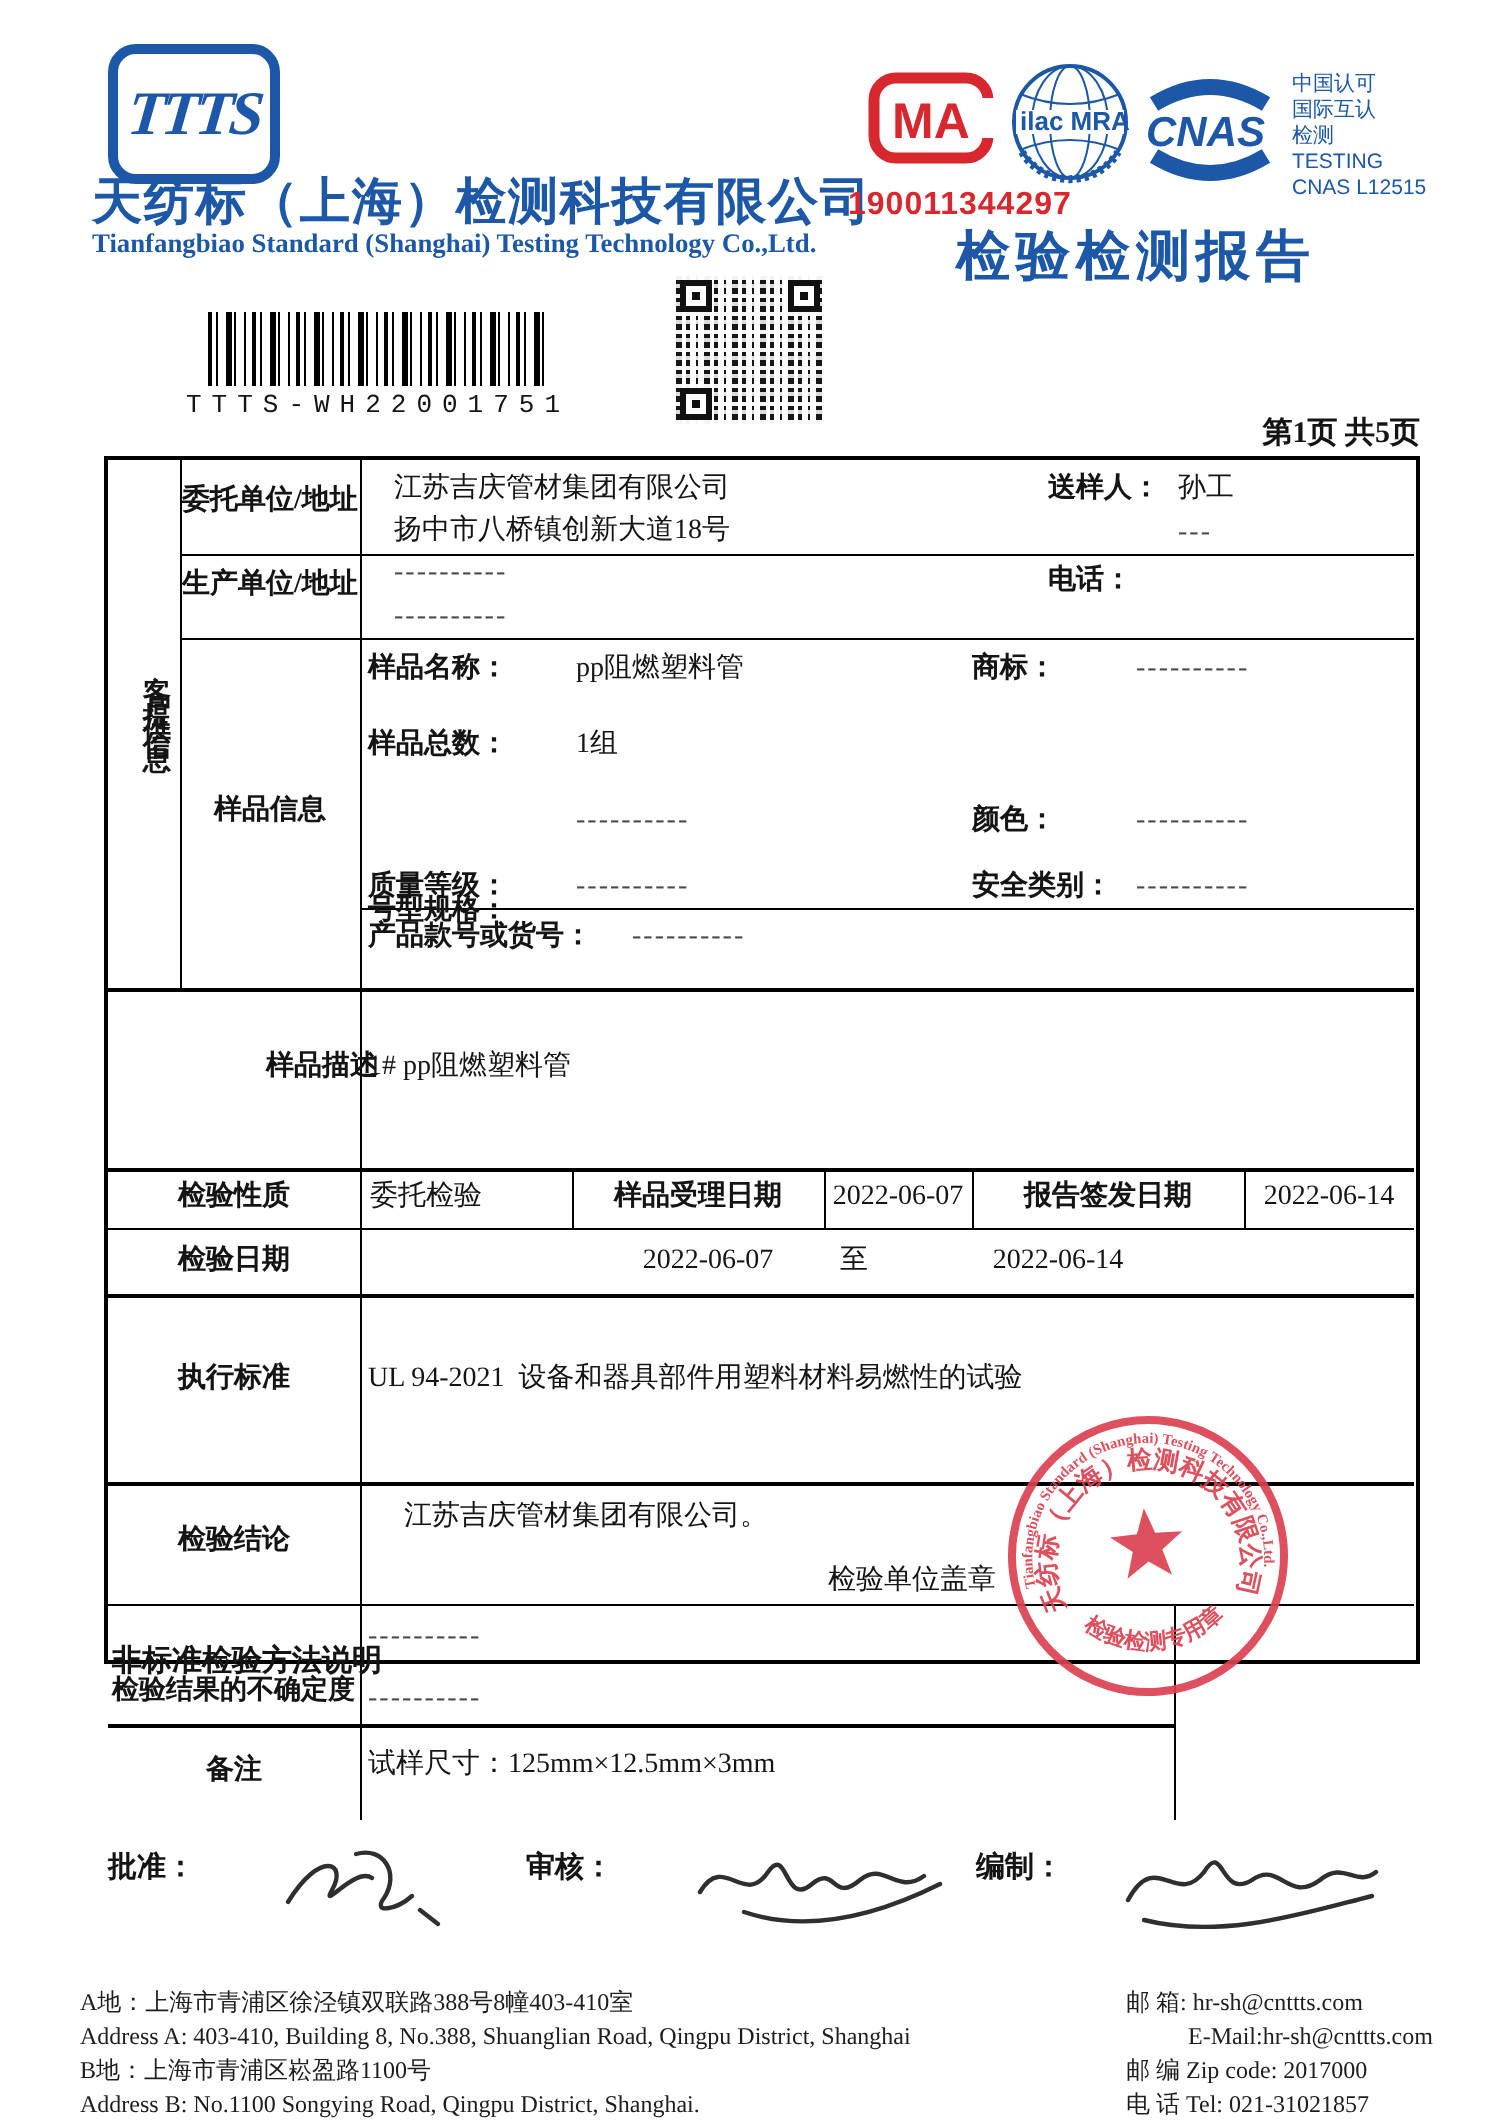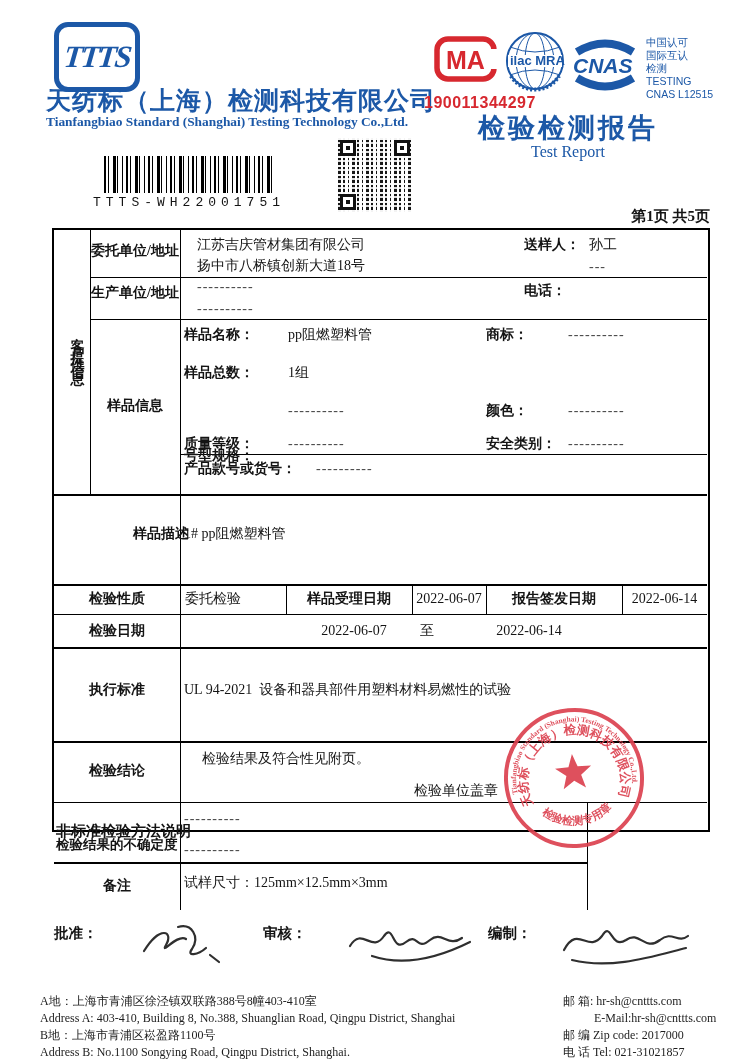--- a/index.html
+++ b/index.html
@@ -87,21 +87,20 @@
   </svg>
   <div class="cnas-caption">
     <div>中国认可</div>
     <div>国际互认</div>
     <div>检测</div>
     <div>TESTING</div>
     <div>CNAS L12515</div>
   </div>
 
   <div class="title-cn">检验检测报告</div>
-  <div class="title-en">Test Report</div>
 
   <div class="barcode"></div>
   <div class="barcode-text">TTTS-WH22001751</div>
   <div class="qr">
     <div class="finder" style="left:2px;top:2px;"></div>
     <div class="finder" style="right:2px;top:2px;"></div>
     <div class="finder" style="left:2px;bottom:2px;"></div>
   </div>
 
   <div class="page-info">第1页 共5页</div>
@@ -171,21 +170,21 @@
 
     <div class="t lbl c" style="left:0;top:393px;width:126px;">检验日期</div>
     <div class="t c" style="left:250px;top:393px;width:100px;">2022-06-07</div>
     <div class="t" style="left:366px;top:393px;">至</div>
     <div class="t c" style="left:425px;top:393px;width:100px;">2022-06-14</div>
 
     <div class="t lbl c" style="left:0;top:452px;width:126px;">执行标准</div>
     <div class="t" style="left:130px;top:452px;">UL 94-2021  设备和器具部件用塑料材料易燃性的试验</div>
 
     <div class="t lbl c" style="left:0;top:533px;width:126px;">检验结论</div>
-    <div class="t" style="left:148px;top:521px;">检验结果及符合性见附页。</div>
+    <div class="t" style="left:148px;top:521px;">江苏吉庆管材集团有限公司。</div>
     <div class="t" style="left:360px;top:553px;">检验单位盖章</div>
 
     <div class="t lbl" style="left:2px;top:592px;width:124px;font-size:15px;">非标准检验方法说明</div>
     <div class="t dash" style="left:130px;top:581px;">----------</div>
 
     <div class="t lbl" style="left:2px;top:607px;width:124px;font-size:13.5px;">检验结果的不确定度</div>
     <div class="t dash" style="left:130px;top:612px;">----------</div>
 
     <div class="t lbl c" style="left:0;top:648px;width:126px;">备注</div>
     <div class="t" style="left:130px;top:645px;">试样尺寸：125mm×12.5mm×3mm</div>

